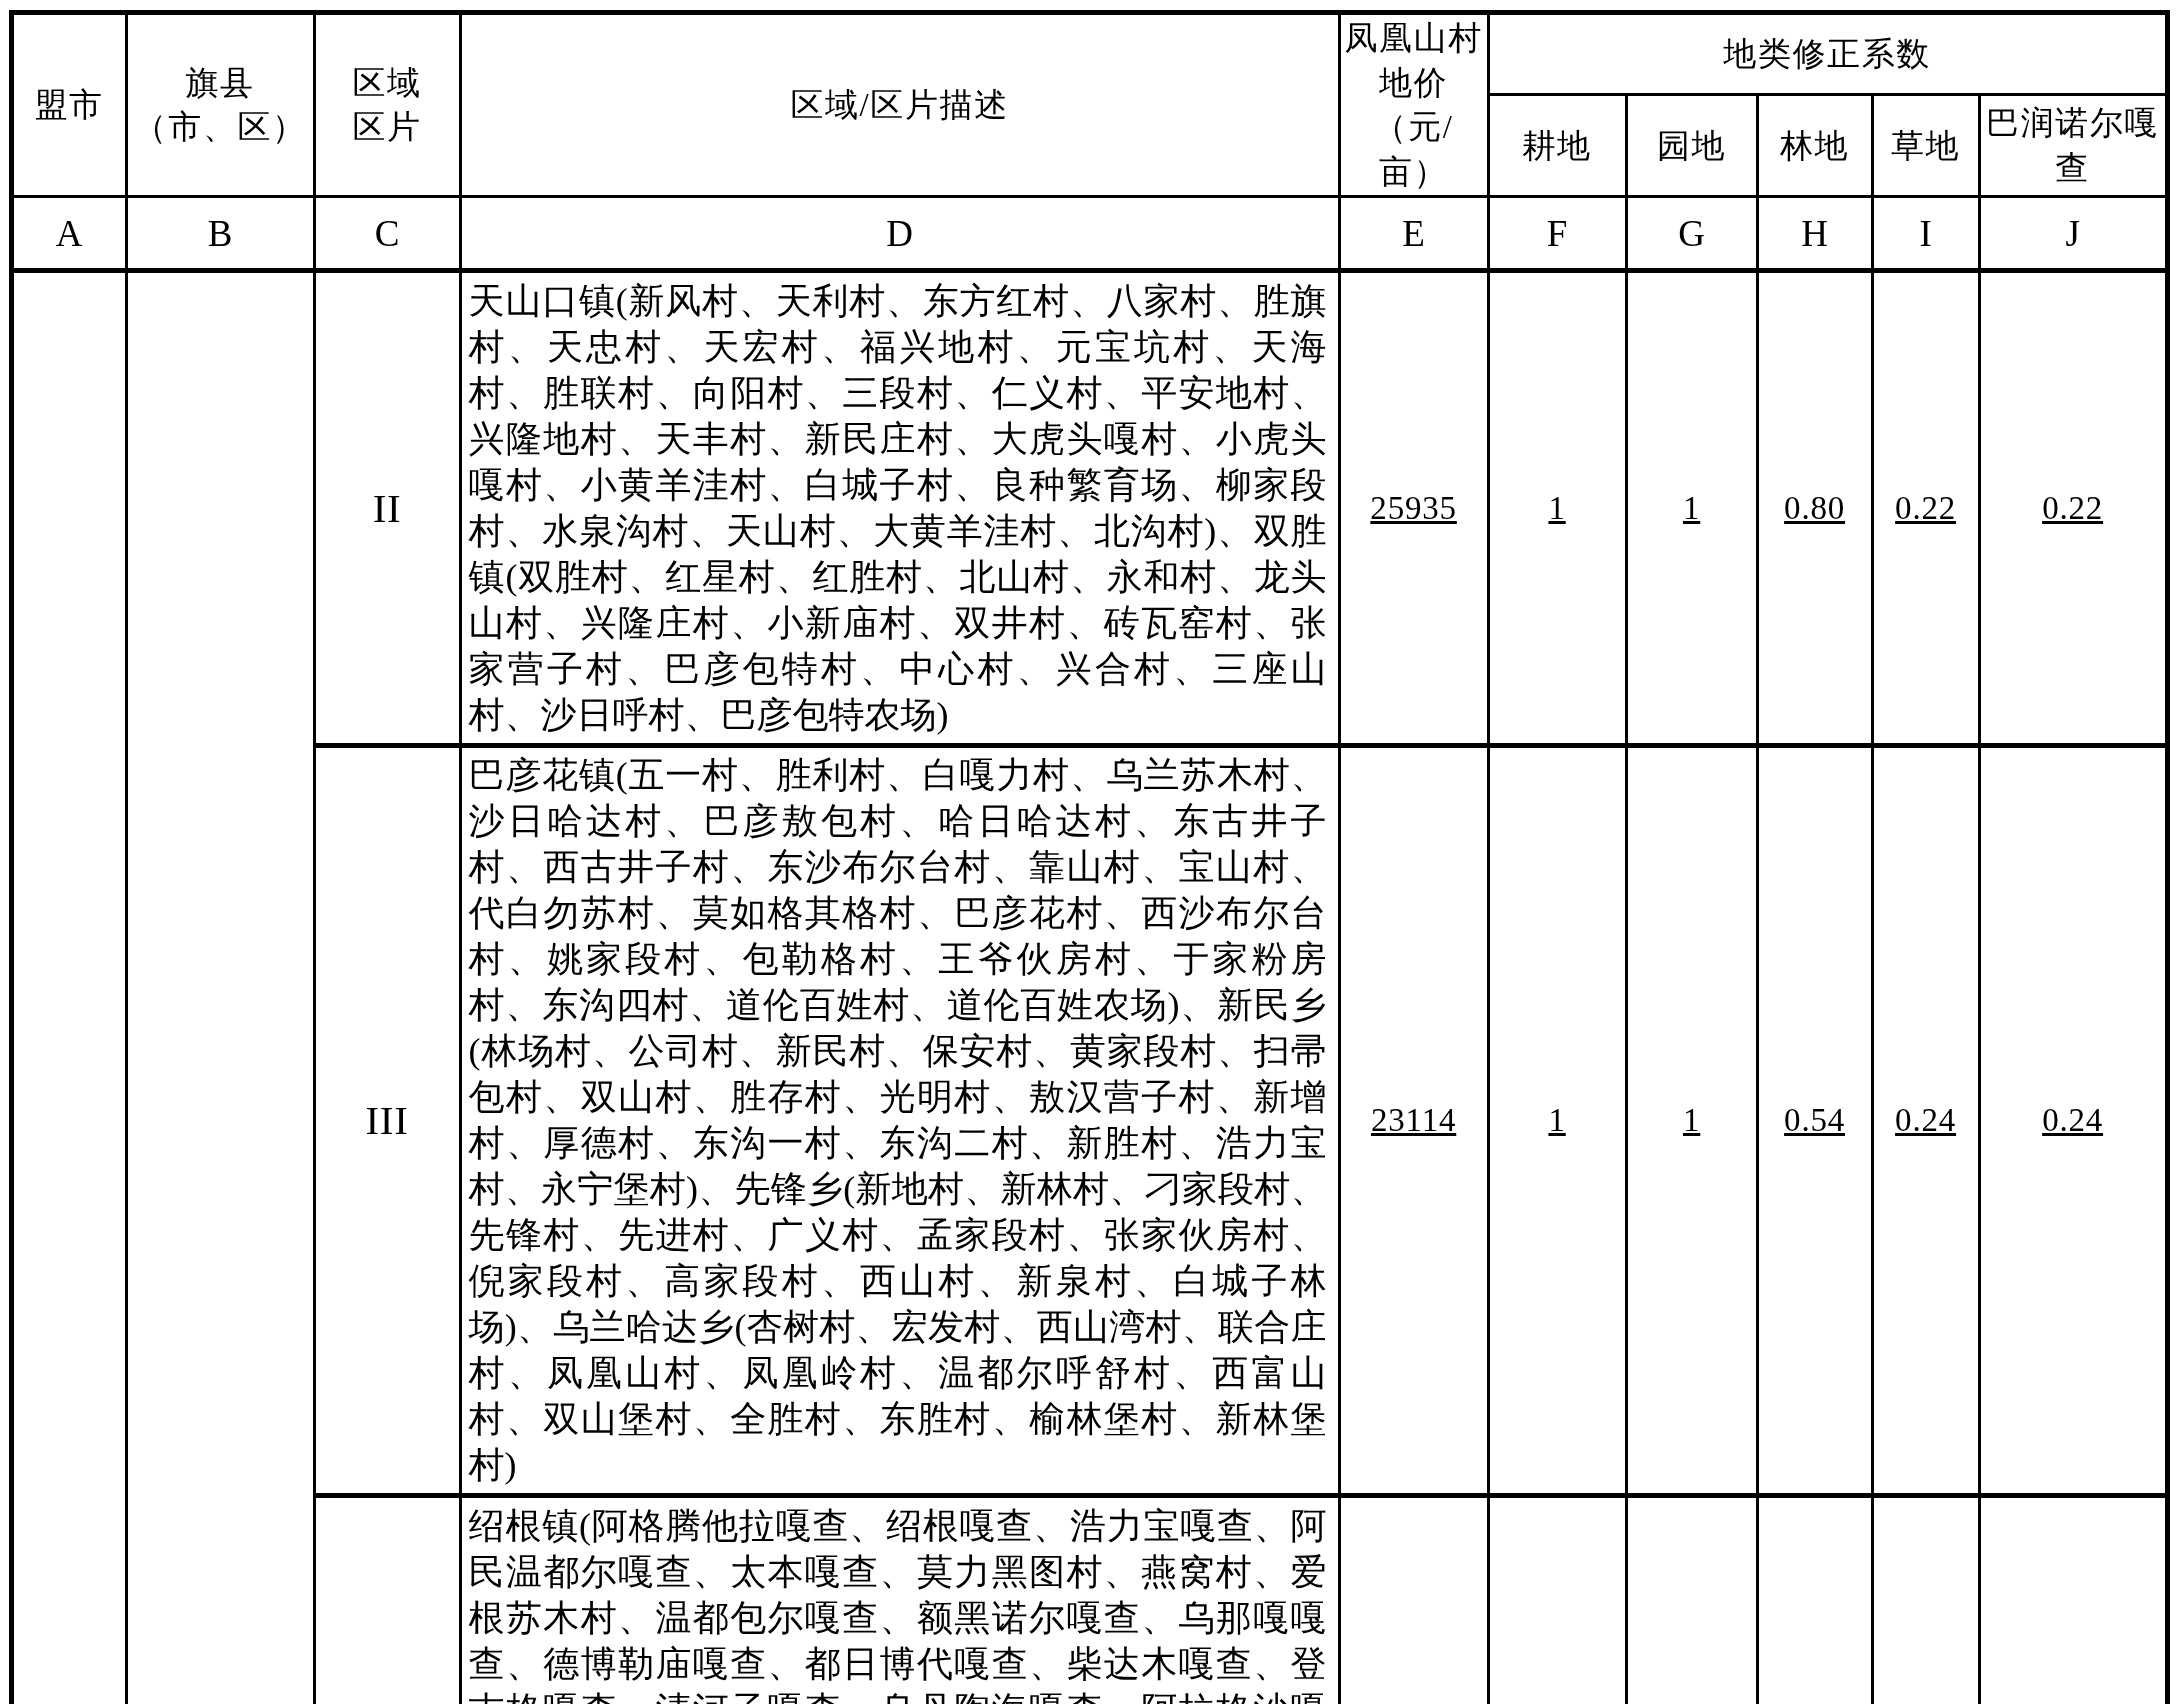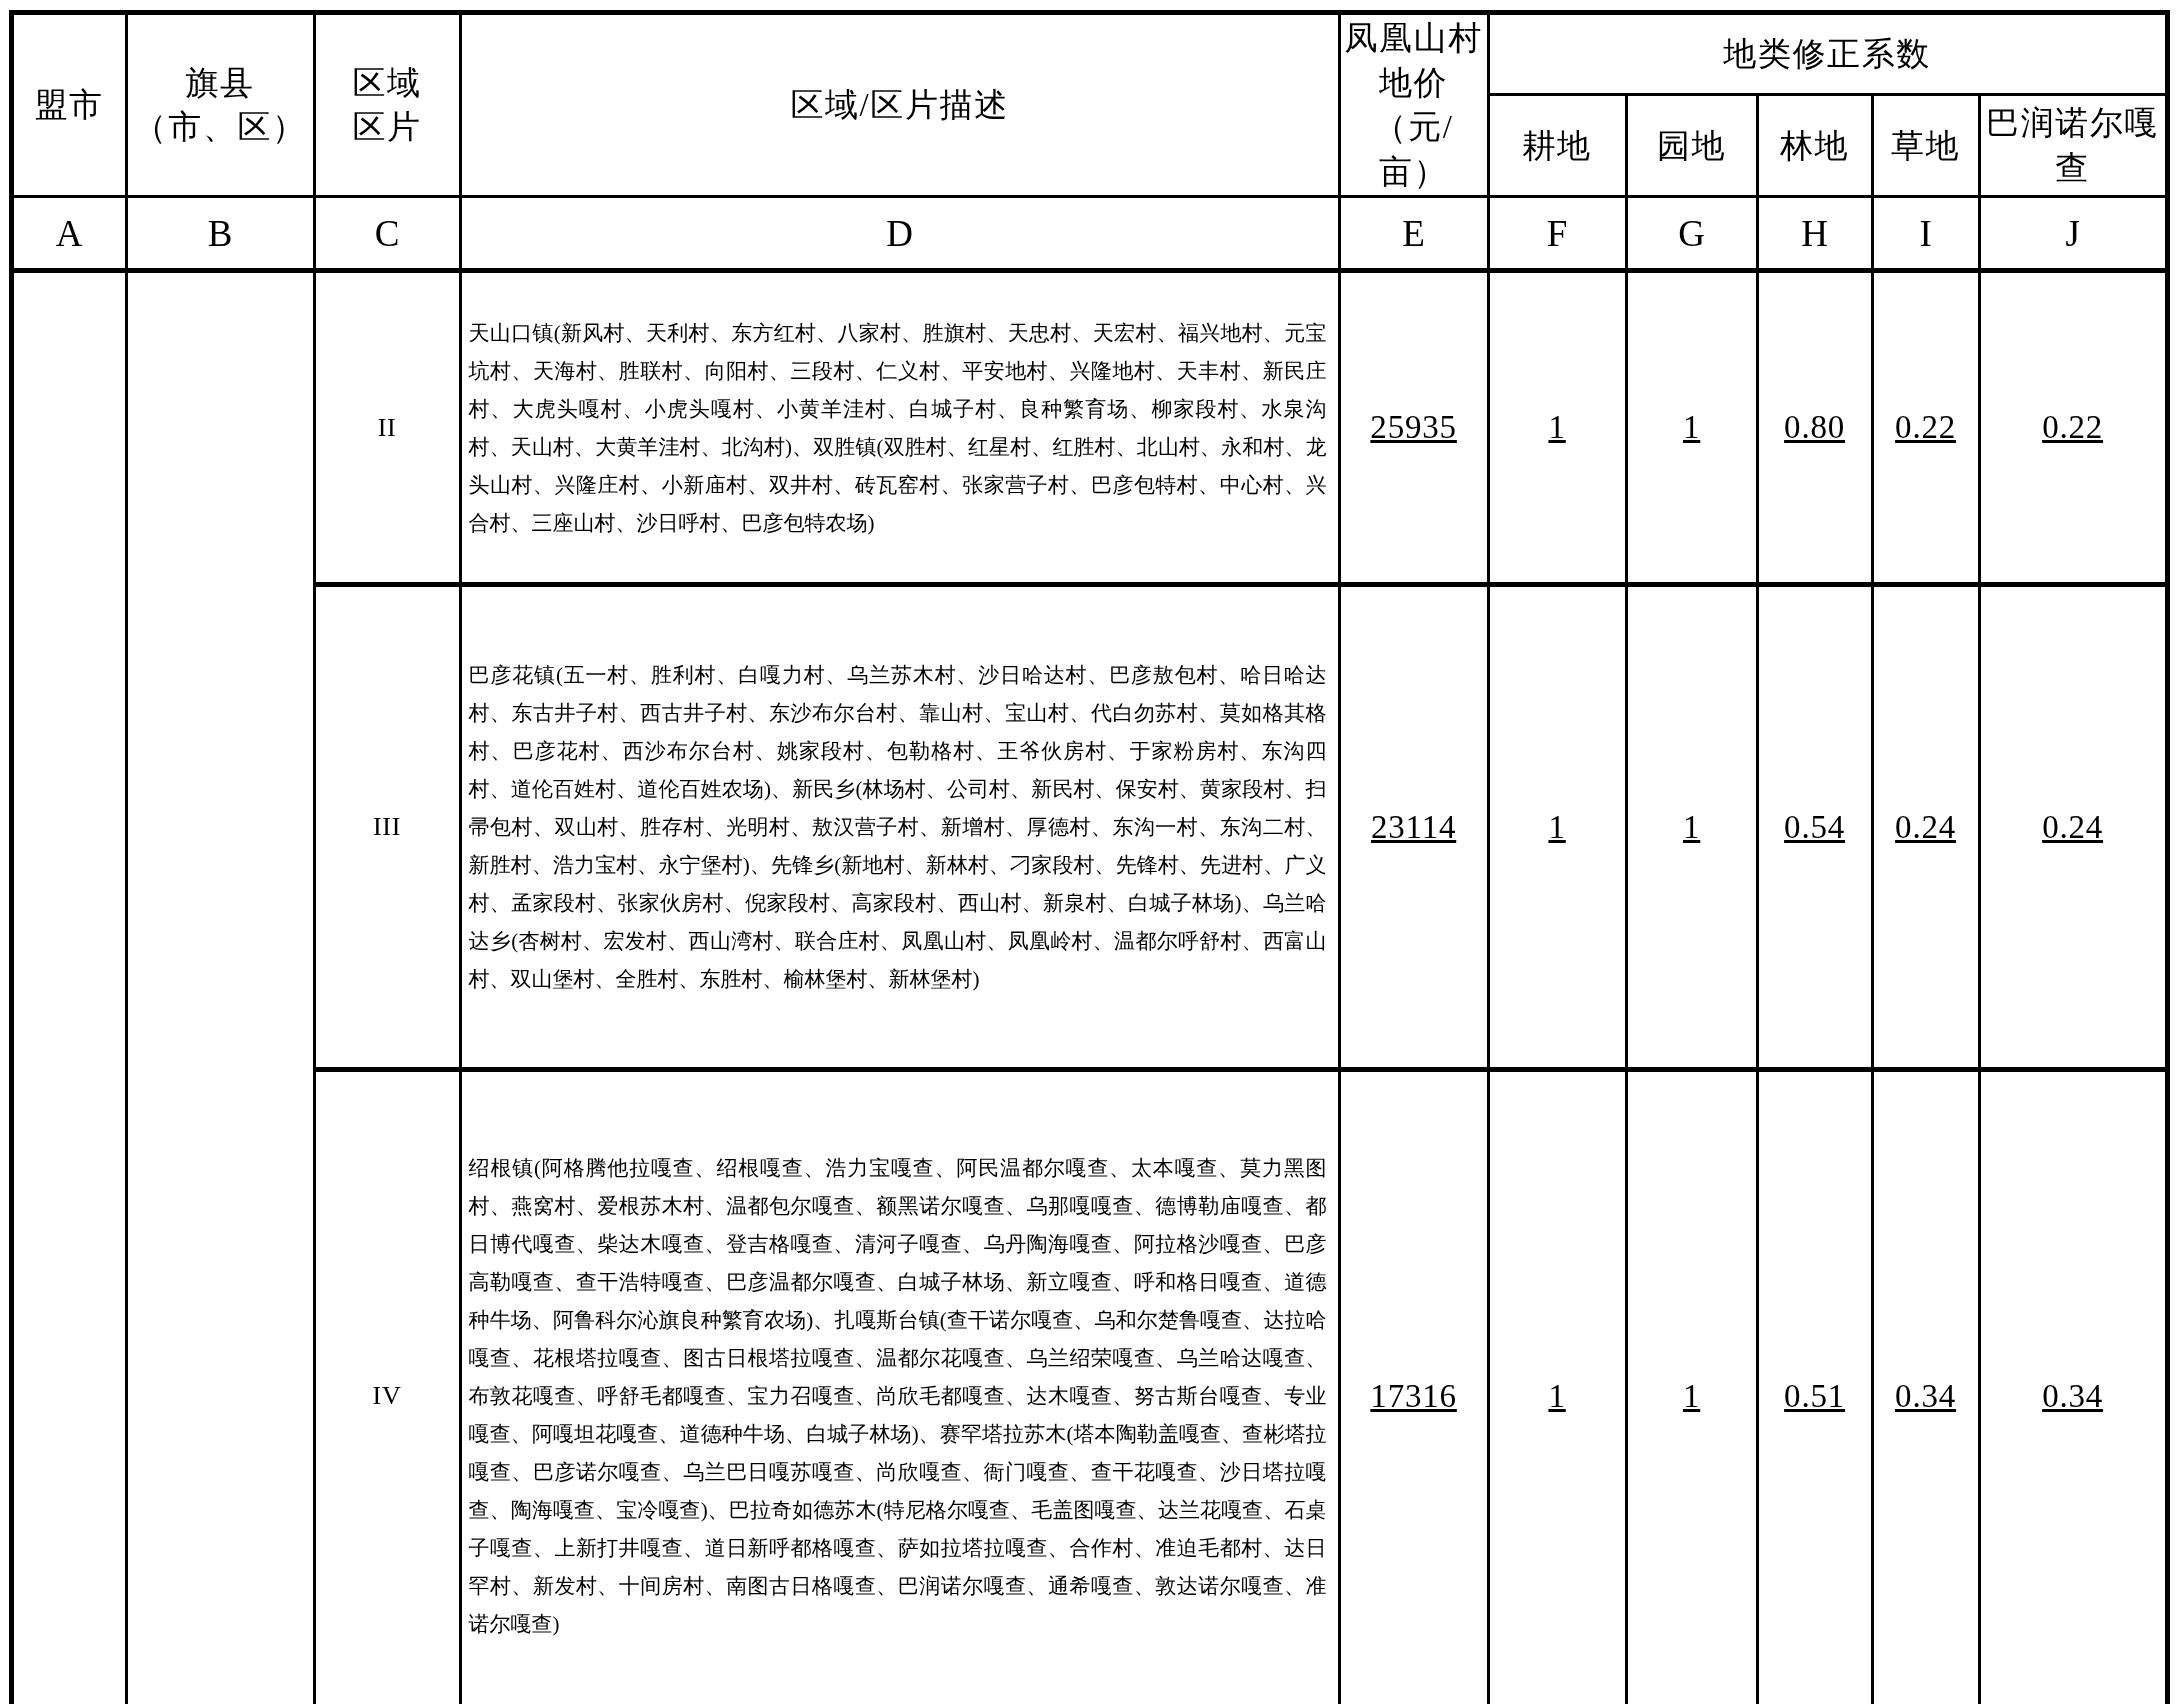--- a/index.html
+++ b/index.html
@@ -45,28 +45,28 @@
     white-space: pre-line;
     letter-spacing: 1.6px;
   }
   td.letter {
     font-size: 37px;
     text-align: center;
     vertical-align: middle;
     font-weight: normal;
   }
   td.zone {
-    font-size: 26px;
+    font-size: 41px;
     text-align: center;
     vertical-align: middle;
     letter-spacing: 0.8px;
   }
   td.desc {
-    font-size: 21px;
-    line-height: 38px;
+    font-size: 36px;
+    line-height: 46px;
     text-align: justify;
     text-justify: inter-ideograph;
     vertical-align: middle;
     padding: 4.7px 11px 4.7px 7px;
   }
   td.num {
     font-size: 33px;
     text-align: center;
     vertical-align: middle;
     letter-spacing: 0.8px;

